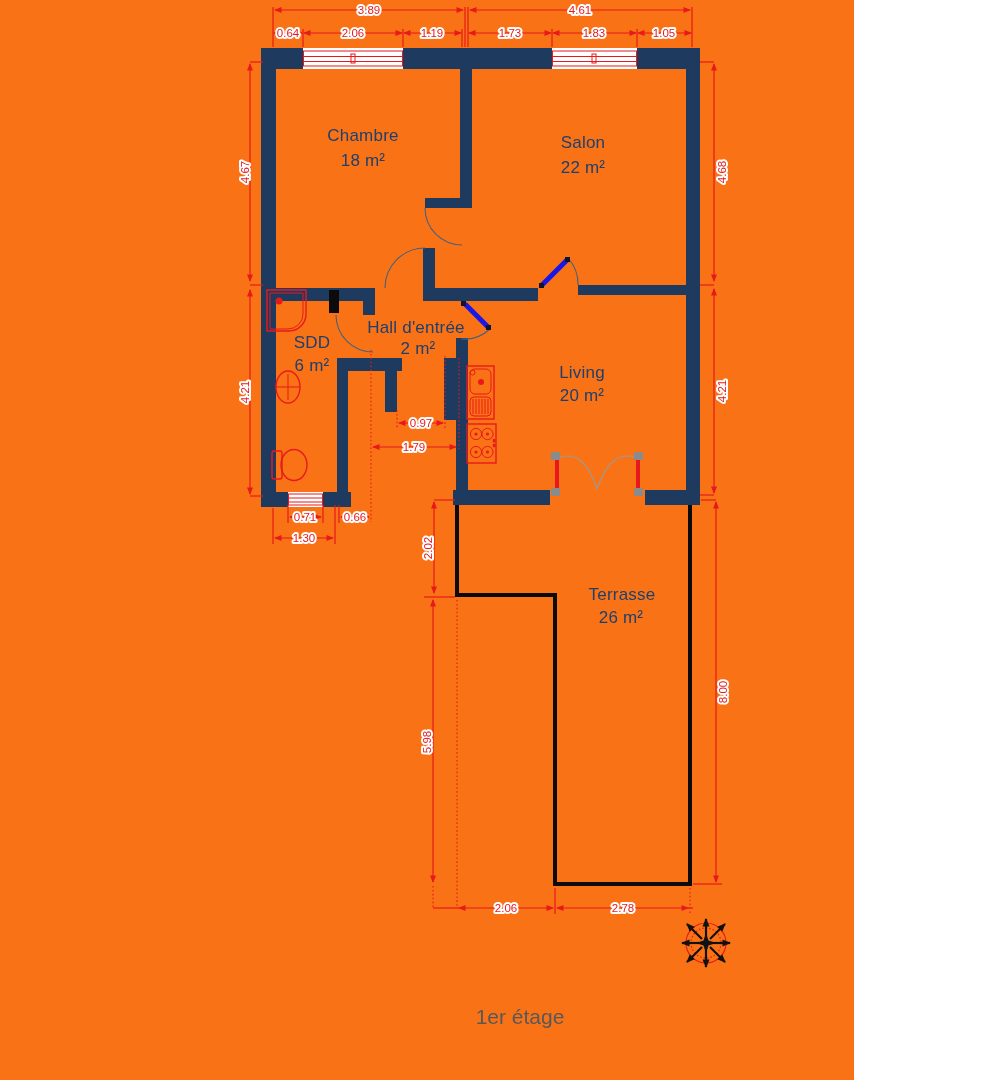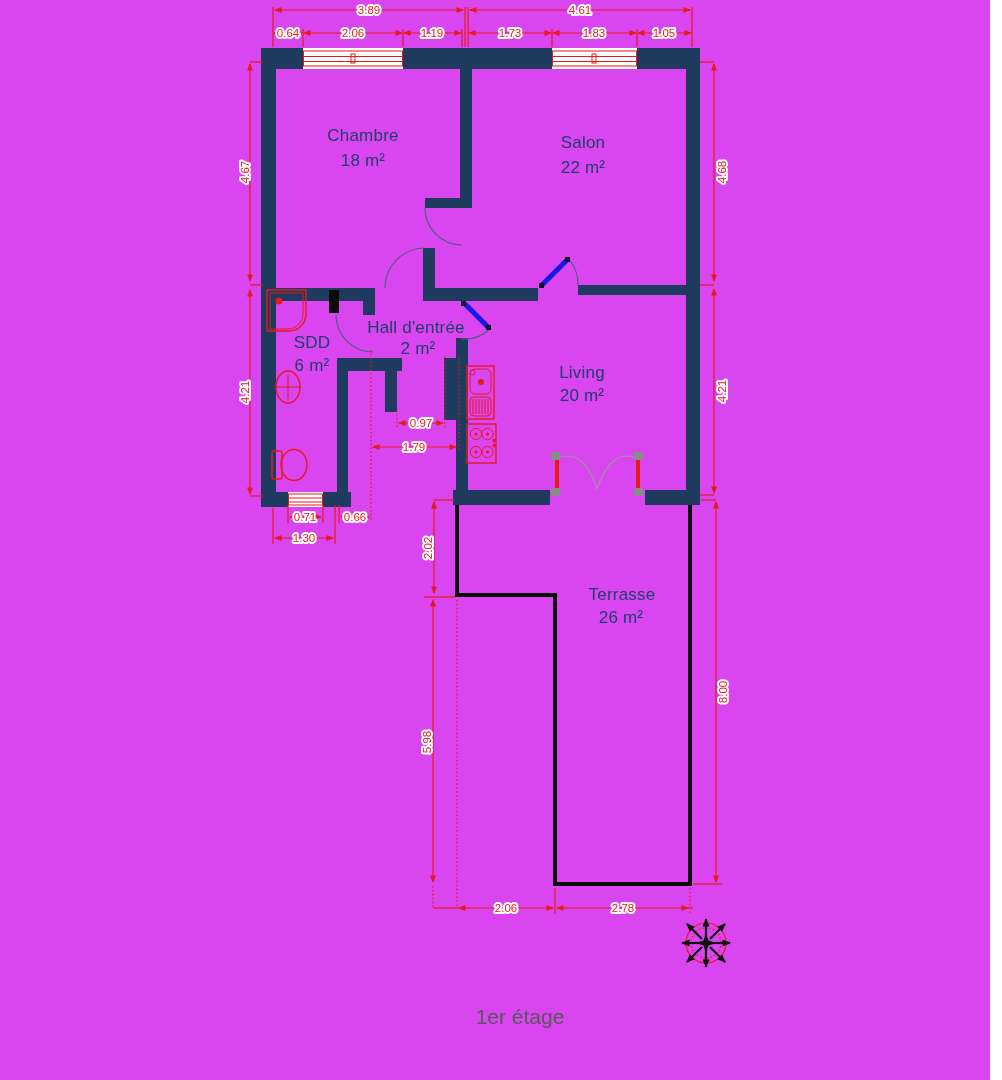--- a/index.html
+++ b/index.html
@@ -1,16 +1,16 @@
 <!DOCTYPE html>
 <html style="--wall: #1e3a5e; --black: #0b0b0b; --red: #e8191c; --blue: #1717e8; --grey_post: #8b8b8b; --caption: #58585a; --label: #1f3f6e;"><head>
 <meta charset="utf-8">
 <style>
   html,body{margin:0;padding:0;background:#ffffff;}
-  .page{width:990px;height:1080px;position:relative;background:#d946ef;overflow:hidden;}
+  .page{width:854px;height:1080px;position:relative;background:#f97316;overflow:hidden;}
   svg text{font-family:"Liberation Sans","DejaVu Sans",sans-serif;}
   .wall{fill:var(--wall);}
   .blkf{fill:var(--black);}
   .tline{stroke:var(--black);stroke-width:4;fill:none;}
   .dim{stroke:var(--red);stroke-width:1.2;fill:none;}
   .dimt{stroke:var(--red);stroke-width:1.2;fill:none;}
   .dimd{stroke:var(--red);stroke-width:1.1;fill:none;stroke-dasharray:1.6 2.3;}
   .dimlab{fill:var(--red);font-size:11.5px;text-anchor:middle;dominant-baseline:central;
           paint-order:stroke;stroke:#ffffff;stroke-width:4px;stroke-linejoin:round;}
   .roomname{fill:var(--label);font-size:17px;text-anchor:middle;letter-spacing:.2px;}

